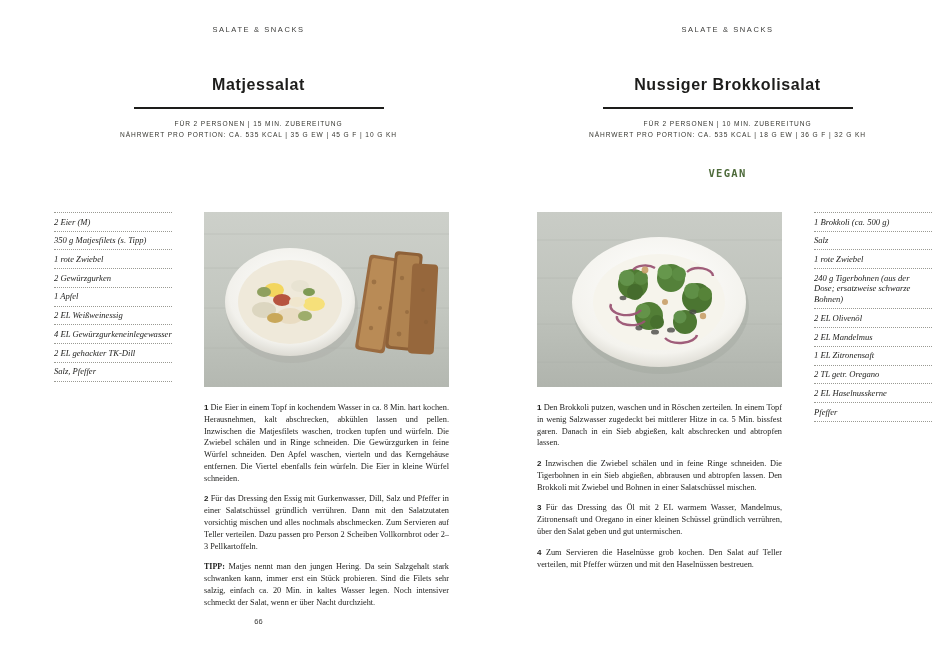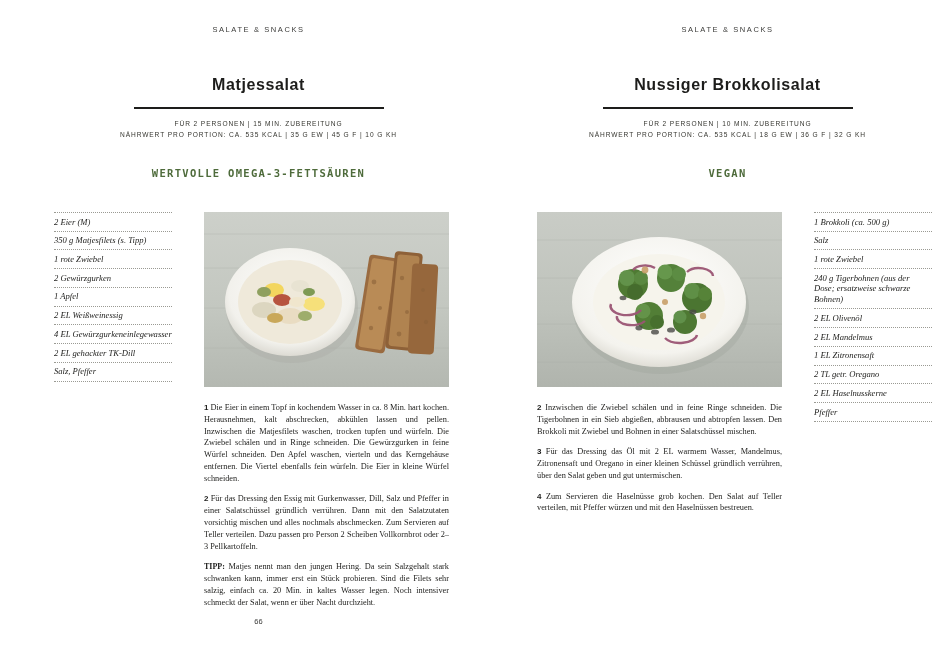--- a/index.html
+++ b/index.html
@@ -161,21 +161,20 @@
 
     <div class="running-head">SALATE &amp; SNACKS</div>
 
     <div class="title-block">
       <h1 class="recipe-title">Matjessalat</h1>
       <div class="rule"></div>
       <div class="meta">
         <div>FÜR 2 PERSONEN | 15 MIN. ZUBEREITUNG</div>
         <div>NÄHRWERT PRO PORTION: CA. 535 KCAL | 35 G EW | 45 G F | 10 G KH</div>
       </div>
-      <div class="tagline">WERTVOLLE OMEGA-3-FETTSÄUREN</div>
     </div>
 
     <div class="ingredients left-col">
       <div class="ing-item">2 Eier (M)</div>
       <div class="ing-item">350 g Matjesfilets (s. Tipp)</div>
       <div class="ing-item">1 rote Zwiebel</div>
       <div class="ing-item">2 Gewürzgurken</div>
       <div class="ing-item">1 Apfel</div>
       <div class="ing-item">2 EL Weißweinessig</div>
       <div class="ing-item">4 EL Gewürzgurkeneinlegewasser</div>
@@ -343,20 +342,24 @@
         <g fill="#c9a06a" opacity="0.9">
           <circle cx="108" cy="58" r="3.4"></circle>
           <circle cx="166" cy="104" r="3.2"></circle>
           <circle cx="128" cy="90" r="3"></circle>
         </g>
       </svg>
     </div>
 
     <div class="steps right-steps">
       <div class="step">
+        <span class="step-num">1</span>
+        <span>Den Brokkoli putzen, waschen und in Röschen zerteilen. In einem Topf in wenig Salzwasser zugedeckt bei mittlerer Hitze in ca. 5 Min. bissfest garen. Danach in ein Sieb abgießen, kalt abschrecken und abtropfen lassen.</span>
+      </div>
+      <div class="step">
         <span class="step-num">2</span>
         <span>Inzwischen die Zwiebel schälen und in feine Ringe schneiden. Die Tigerbohnen in ein Sieb abgießen, abbrausen und abtropfen lassen. Den Brokkoli mit Zwiebel und Bohnen in einer Salatschüssel mischen.</span>
       </div>
       <div class="step">
         <span class="step-num">3</span>
         <span>Für das Dressing das Öl mit 2 EL warmem Wasser, Mandelmus, Zitronensaft und Oregano in einer kleinen Schüssel gründlich verrühren, über den Salat geben und gut untermischen.</span>
       </div>
       <div class="step">
         <span class="step-num">4</span>
         <span>Zum Servieren die Haselnüsse grob kochen. Den Salat auf Teller verteilen, mit Pfeffer würzen und mit den Haselnüssen bestreuen.</span>

